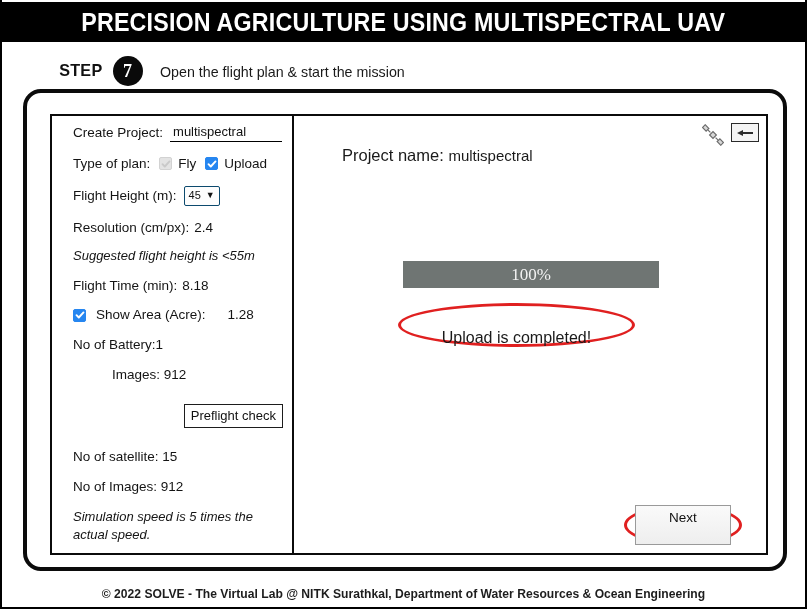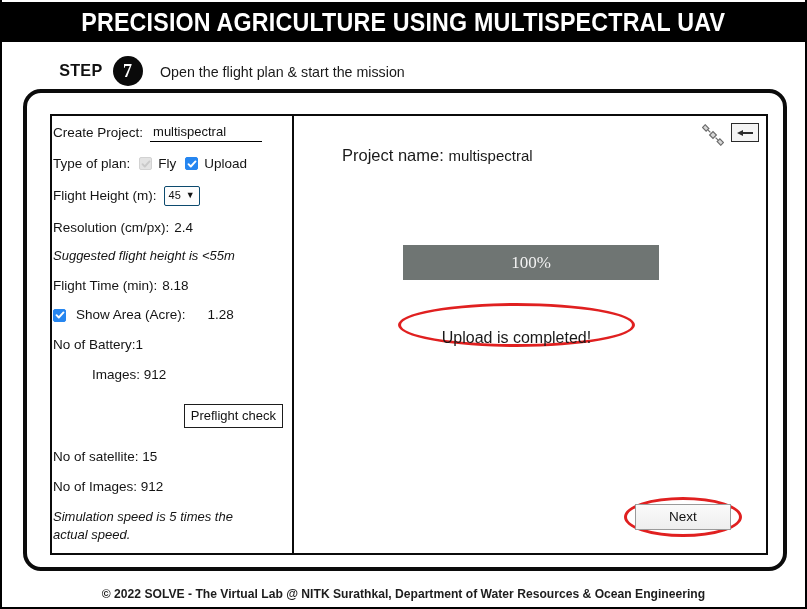--- a/index.html
+++ b/index.html
@@ -102,21 +102,21 @@
     left: 23px; top: 21px;
     width: 718px; height: 441px;
     border: 2px solid #0b0b0b;
     background: #ffffff;
     display: flex;
   }
   #left-panel {
     width: 242px;
     height: 100%;
     border-right: 2px solid #0b0b0b;
-    padding: 8px 9px 0 1px;
+    padding: 8px 9px 0 21px;
     position: relative;
   }
   #right-panel {
     flex: 1;
     height: 100%;
     position: relative;
   }
 
   
   .frow {
@@ -219,22 +219,22 @@
     left: 48px; top: 30px;
     font-family: "Liberation Sans", sans-serif;
     font-size: 16.5px;
     color: #1a1a1a;
     white-space: nowrap;
   }
   .project-name .pval { font-size: 15px; }
 
   .progress-wrap {
     position: absolute;
-    left: 109px; top: 129px;
-    width: 256px; height: 35px;
+    left: 109px; top: 145px;
+    width: 256px; height: 27px;
   }
   .progress-bar {
     width: 100%; height: 100%;
     background: #6f7573;
     display: flex;
     align-items: center;
     justify-content: center;
   }
   .progress-bar span {
     font-family: "Liberation Serif", serif;
@@ -280,24 +280,23 @@
     border: 1px solid #2a2a2a;
     background: #f4f4f4;
     display: flex;
     align-items: center;
     justify-content: center;
   }
 
   
   .next-wrap {
     position: absolute;
-    right: 24px; bottom: 16px;
+    right: 24px; bottom: 8px;
     width: 118px; height: 40px;
     display: flex;
-    align-items: center;
     justify-content: center;
   }
   .btn-next {
     width: 96px;
     border: 1px solid #9a9a9a;
     background: linear-gradient(#fafafa, #eeeeee);
     font-family: "Liberation Sans", sans-serif;
     font-size: 13.5px;
     color: #111;
     text-align: center;

